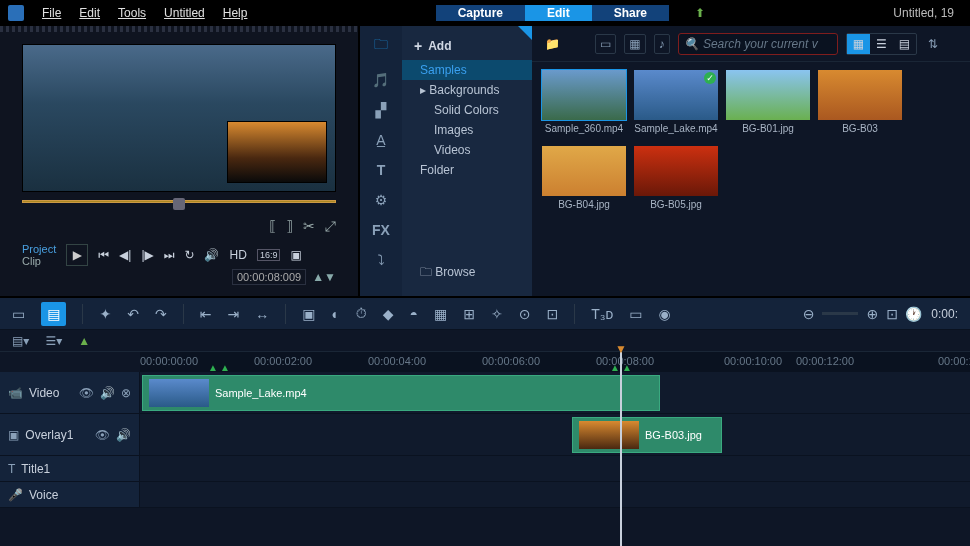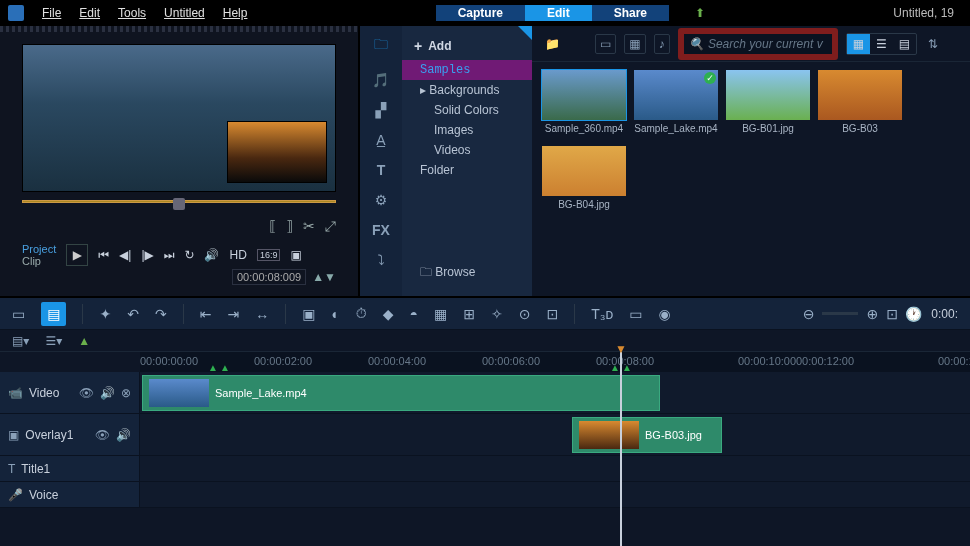--- a/index.html
+++ b/index.html
@@ -30,30 +30,30 @@
 .tc-row .tc { color: #aaa; font-size: 11px; border: 1px solid #2a3040; padding: 1px 4px; }
 
 .library-pane { flex: 1; background: #0e1626; display: flex; flex-direction: column; }
 .lib-sidebar { width: 42px; background: #14233a; position: absolute; height: 270px; display: flex; flex-direction: column; align-items: center; padding-top: 8px; gap: 14px; }
 .lib-sidebar .s-icon { color: #8aa0b8; font-size: 14px; cursor: pointer; }
 .lib-sidebar .s-icon.active { color: #1a95e6; }
 .lib-body { margin-left: 42px; display: flex; height: 100%; }
 .tree { width: 130px; background: #182840; padding: 6px 0; position: relative; }
 .tree .corner { position: absolute; right: 0; top: 0; width: 0; height: 0; border-left: 14px solid transparent; border-top: 14px solid #1a95e6; }
 .tree-item { padding: 3px 0 3px 18px; color: #b8c4d4; cursor: pointer; }
-.tree-item.sel { color: #3aa0f0; background: #701a75; font-family: Liberation Mono, monospace; }
+.tree-item.sel { color: #3aa0f0; background: #0c4a6e; }
 .tree-sub { padding-left: 32px; }
 .add-btn { display: flex; align-items: center; gap: 6px; padding: 6px 12px; color: #d0d8e4; font-weight: 600; }
 .add-btn .plus { font-size: 14px; }
 
 .thumbs-area { flex: 1; display: flex; flex-direction: column; }
 .thumbs-bar { height: 36px; display: flex; align-items: center; gap: 8px; padding: 0 10px; border-bottom: 1px solid #1a2636; }
 .thumbs-bar .ico { color: #8aa0b8; cursor: pointer; padding: 3px; }
 .thumbs-bar .ico.box { border: 1px solid #2a3848; border-radius: 2px; padding: 2px 4px; }
-.thumbs-bar .search { flex: 0 0 160px; background: #0a1220; border: 6px solid #7f1d1d; padding: 3px 6px; color: #667788; font-style: italic; border-radius: 3px; }
+.thumbs-bar .search { flex: 0 0 160px; background: #0a1220; border: 1px solid #7f1d1d; padding: 3px 6px; color: #667788; font-style: italic; border-radius: 3px; }
 .thumbs-bar .view-toggle { display: flex; border: 1px solid #2a3848; border-radius: 2px; }
 .thumbs-bar .view-toggle span { padding: 3px 6px; cursor: pointer; }
 .thumbs-bar .view-toggle span.on { background: #1a95e6; }
 .thumbs-grid { padding: 8px 10px; display: flex; flex-wrap: wrap; gap: 6px 8px; align-content: flex-start; }
 .thumb { width: 84px; cursor: pointer; }
 .thumb-img { width: 84px; height: 50px; background: #2a4a6a; position: relative; }
 .thumb-img .check { position: absolute; right: 2px; top: 2px; width: 12px; height: 12px; background: #2eb050; border-radius: 50%; color: #fff; font-size: 9px; display: flex; align-items: center; justify-content: center; }
 .thumb-lbl { text-align: center; font-size: 10px; color: #a8b4c4; margin-top: 3px; white-space: nowrap; overflow: hidden; }
 
 .toolbar-mid { height: 34px; background: #14233a; display: flex; align-items: center; padding: 0 12px; gap: 16px; border-top: 2px solid #000; border-bottom: 1px solid #0a1220; }
@@ -200,20 +200,24 @@
               <div class="thumb-lbl">BG-B01.jpg</div>
             </div>
             <div class="thumb">
               <div class="thumb-img" style="background:linear-gradient(#d88a30,#aa5820);"></div>
               <div class="thumb-lbl">BG-B03</div>
             </div>
             <div style="flex-basis: 100%; height: 0px;"></div>
             <div class="thumb">
               <div class="thumb-img" style="background:linear-gradient(#e0a848,#cc8030);"></div>
               <div class="thumb-lbl">BG-B04.jpg</div>
+            </div>
+            <div class="thumb">
+              <div class="thumb-img" style="background:linear-gradient(#cc3010,#6a1808);"></div>
+              <div class="thumb-lbl">BG-B05.jpg</div>
             </div>
           </div>
       </div>
     </div>
   </div>
 </div>
 
 <div class="toolbar-mid">
   <span class="t-ico">▭</span>
   <span class="t-ico on">▤</span>
@@ -260,21 +264,21 @@
     <div class="playhead"></div>
     <span class="marker" style="left:470px">▲</span>
     <span class="marker" style="left:482px">▲</span>
     <span class="marker" style="left:68px">▲</span>
     <span class="marker" style="left:80px">▲</span>
     <span class="tick" style="left:0px">00:00:00:00</span>
     <span class="tick" style="left:114px">00:00:02:00</span>
     <span class="tick" style="left:228px">00:00:04:00</span>
     <span class="tick" style="left:342px">00:00:06:00</span>
     <span class="tick" style="left:456px">00:00:08:00</span>
-    <span class="tick" style="left:598px">00:00:10:00</span>
+    <span class="tick" style="left:584px">00:00:10:00</span>
     <span class="tick" style="left:656px">00:00:12:00</span>
     <span class="tick" style="left:798px">00:00:1</span>
   </div>
   <div class="tracks">
     <div class="track">
       <div class="track-head">
         <span class="t-ico">📹</span>
         <span class="t-name">Video</span>
         <span class="t-ico">👁</span>
         <span class="t-ico">🔊</span>

